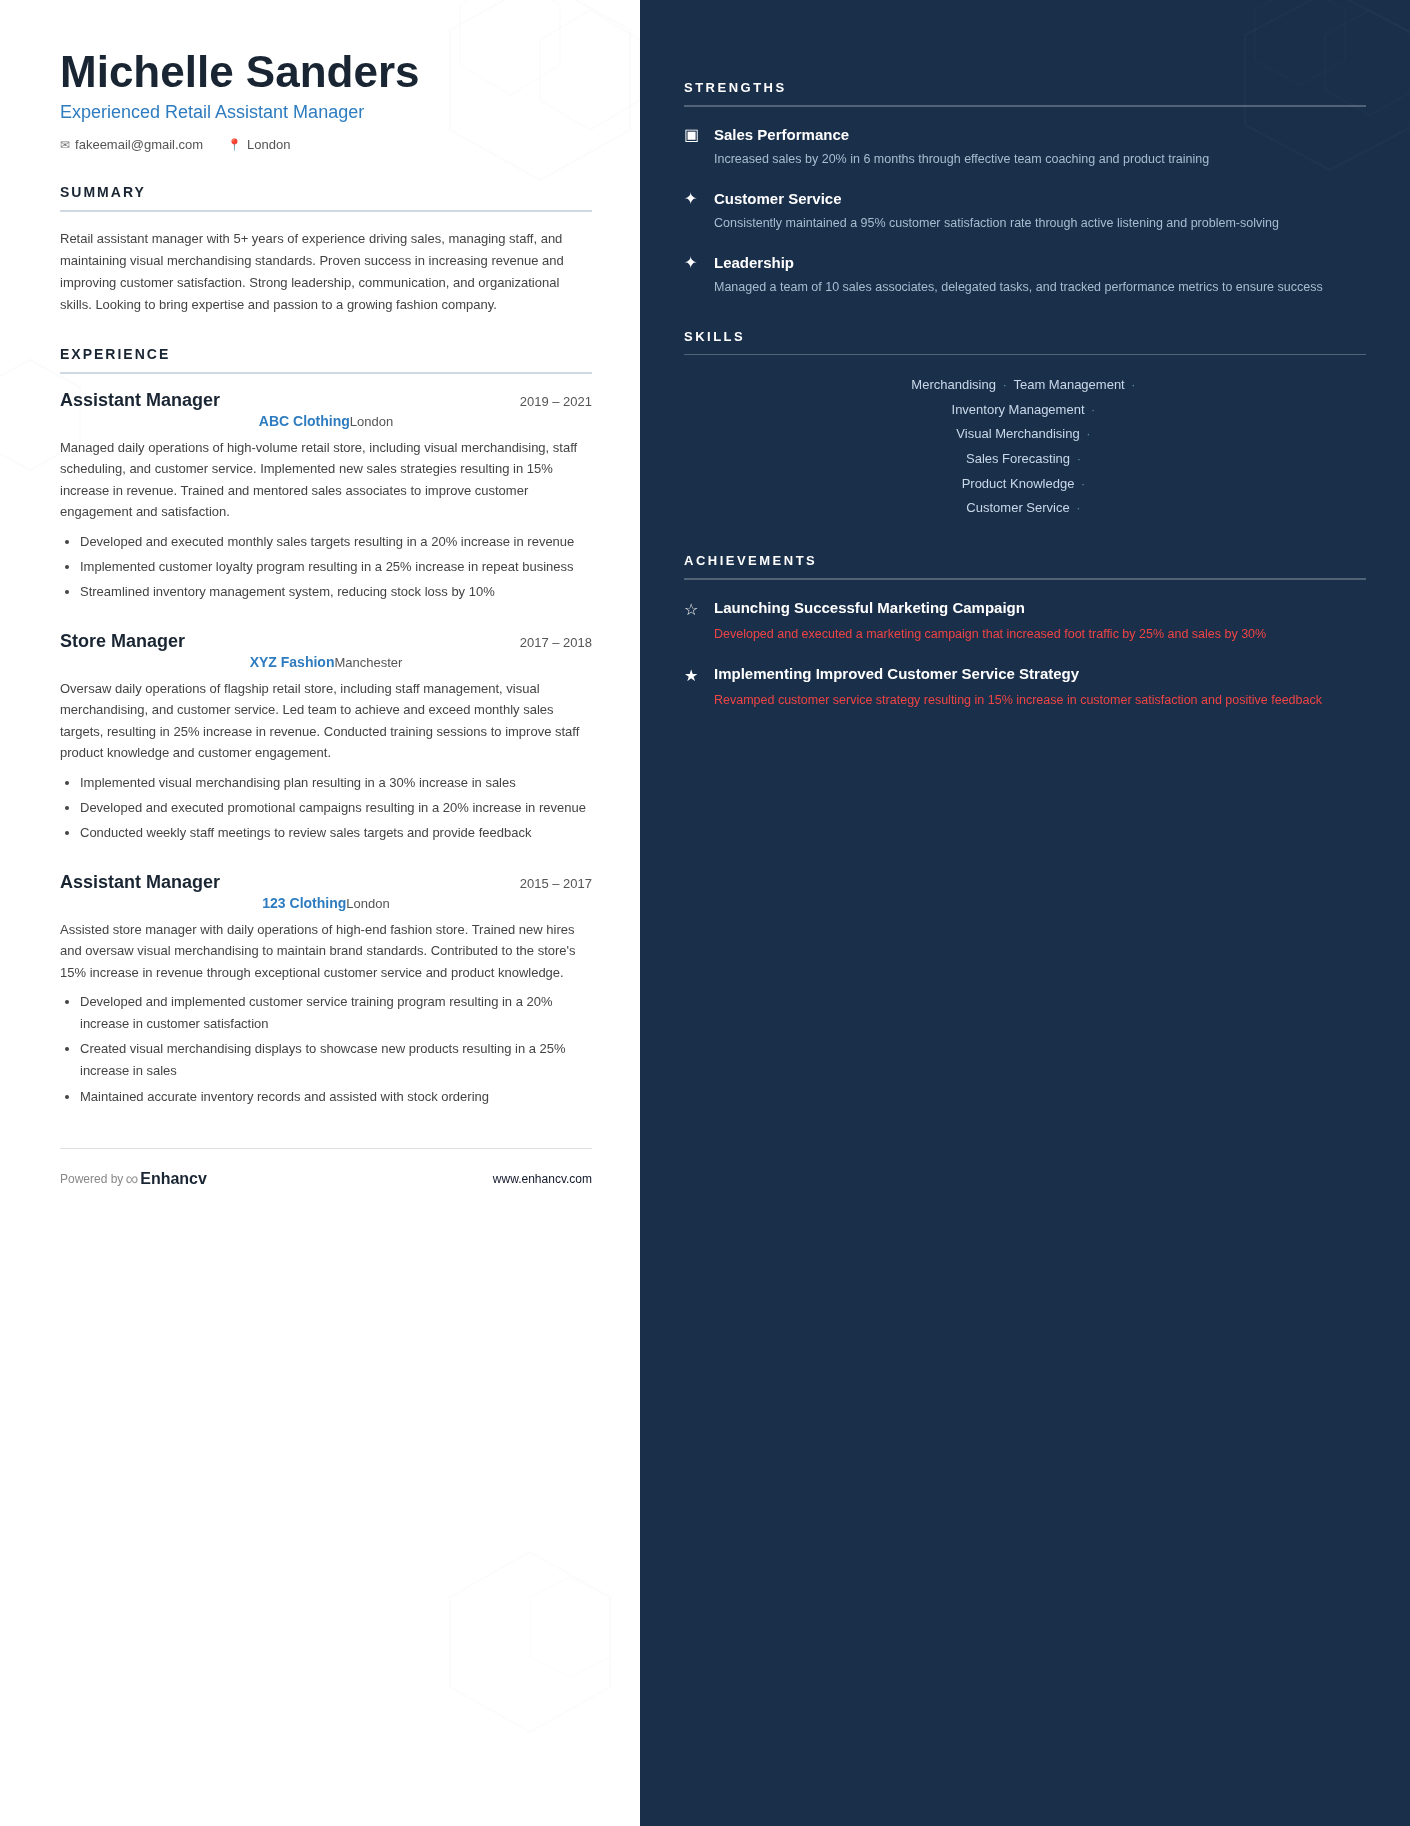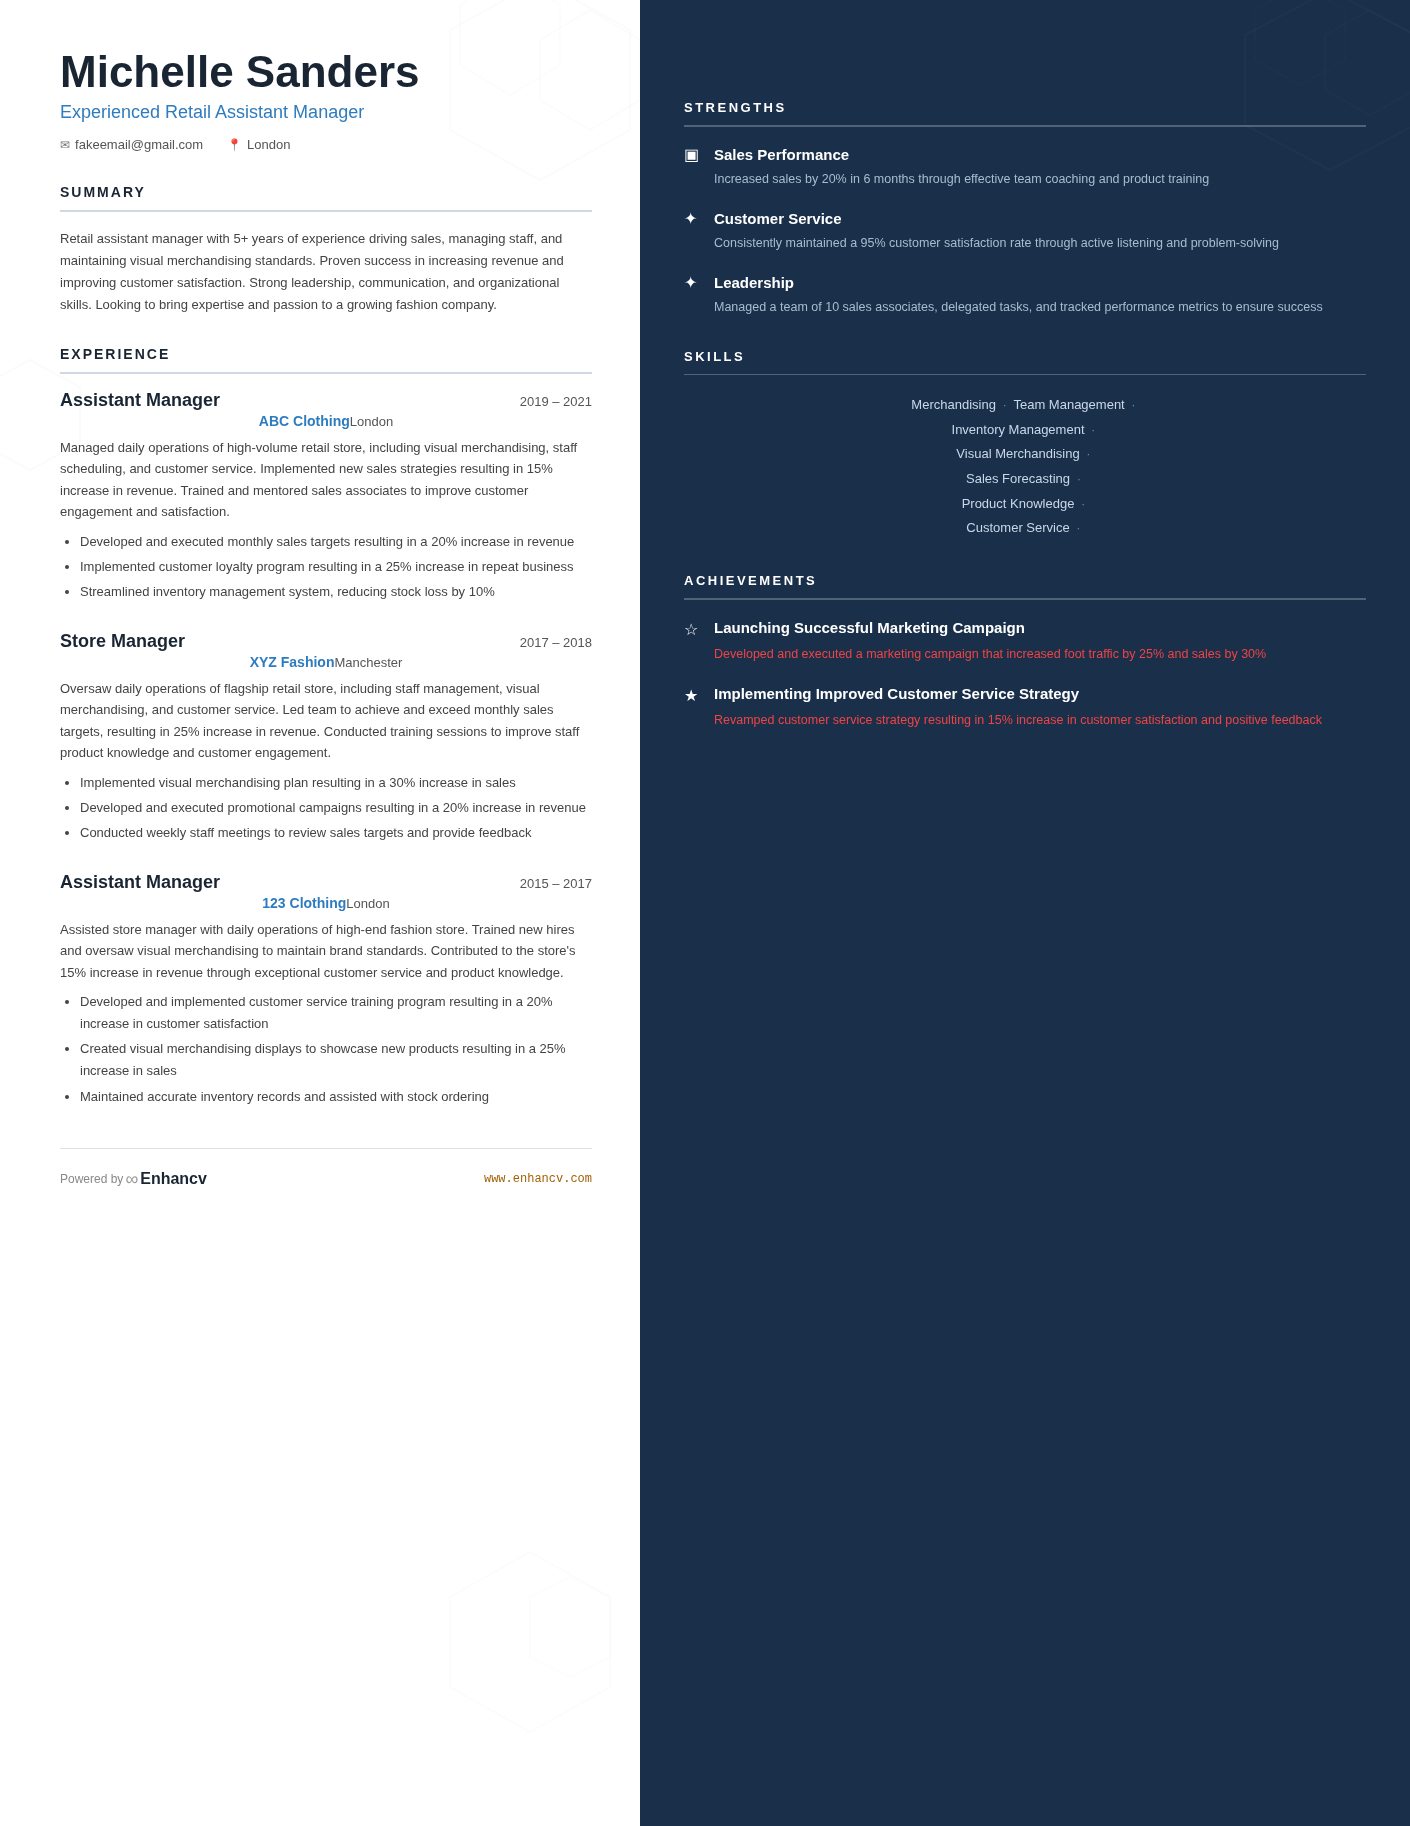--- a/index.html
+++ b/index.html
@@ -150,29 +150,28 @@
       font-size: 12px;
       color: #888;
     }
     .footer-logo {
       font-size: 16px;
       font-weight: 700;
       color: #1a2533;
     }
     .footer-right {
       font-size: 12px;
-      color: #a16207;
-      font-family: Liberation Mono, monospace;
+      color: #0f172a;
     }
 
     
     .right-col {
       flex: 1;
       background: #1a2f4a;
-      padding: 68px 44px;
+      padding: 48px 44px;
       position: relative;
       overflow: hidden;
     }
 
     .right-section-title {
       font-size: 13px;
       font-weight: 800;
       letter-spacing: 2.5px;
       color: #fff;
       text-transform: uppercase;

